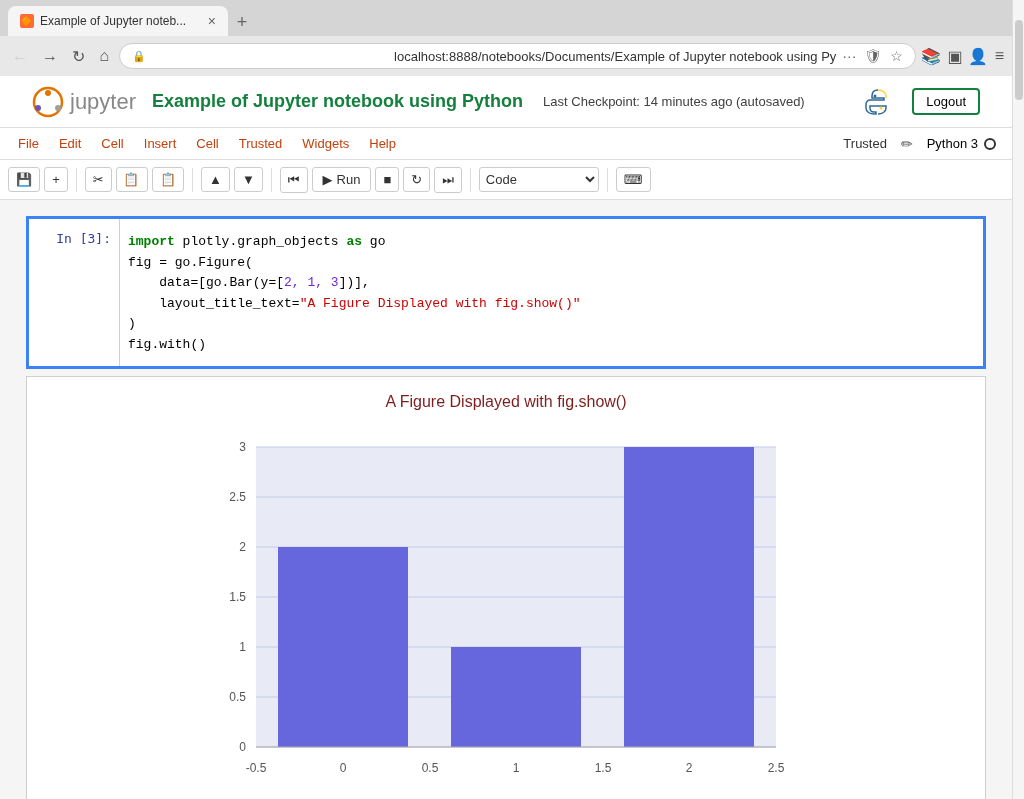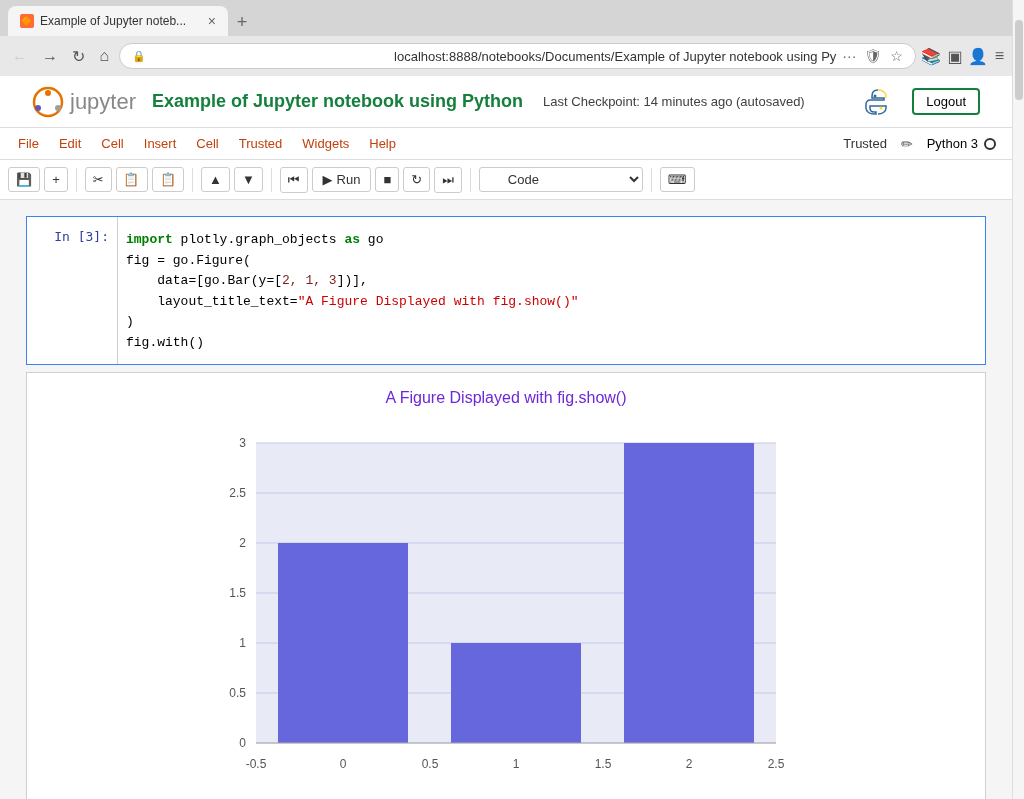--- a/index.html
+++ b/index.html
@@ -38,36 +38,36 @@
     .trusted-btn { font-size: 13px; color: #333; padding: 2px 8px; }
     .edit-icon { font-size: 14px; color: #555; padding: 2px 6px; }
     .kernel-info { display: flex; align-items: center; gap: 6px; font-size: 13px; padding: 2px 8px; }
     .kernel-circle { width: 12px; height: 12px; border: 2px solid #333; border-radius: 50%; }
 
     
     .toolbar { background: white; border-bottom: 1px solid #ddd; display: flex; align-items: center; padding: 4px 8px; gap: 4px; height: 40px; }
     .toolbar-btn { background: white; border: 1px solid #ccc; border-radius: 3px; padding: 4px 7px; cursor: pointer; font-size: 13px; color: #333; display: flex; align-items: center; }
     .toolbar-sep { width: 1px; background: #ddd; height: 24px; margin: 0 4px; }
     .run-btn { background: white; border: 1px solid #ccc; border-radius: 3px; padding: 4px 10px; cursor: pointer; font-size: 13px; color: #333; display: flex; align-items: center; gap: 4px; }
-    .cell-type-select { border: 1px solid #ccc; border-radius: 3px; padding: 3px 24px; font-size: 13px; color: #333; cursor: pointer; background: white; }
+    .cell-type-select { border: 1px solid #ccc; border-radius: 3px; padding: 3px 2px; font-size: 13px; color: #333; cursor: pointer; background: white; }
     .keyboard-icon { border: 1px solid #ccc; border-radius: 3px; padding: 4px 7px; font-size: 13px; color: #333; cursor: pointer; }
 
     
     .notebook-content { background: #f5f5f5; padding: 16px 0; overflow-y: auto; height: calc(799px - 36px - 40px - 52px - 32px - 40px); }
 
     .cell-container { max-width: 960px; margin: 0 auto; }
 
     
-    .code-cell { display: flex; background: white; border: 1px solid #3b82f6; margin-bottom: 8px; position: relative; }
+    .code-cell { display: flex; background: white; border: 3px solid #3b82f6; margin-bottom: 8px; position: relative; }
     .cell-label { padding: 12px 8px; font-size: 13px; color: #303f9f; white-space: nowrap; min-width: 90px; text-align: right; font-family: monospace; }
     .cell-code { flex: 1; padding: 12px 8px; font-family: monospace; font-size: 13px; line-height: 1.5; border-left: 1px solid #cfcfcf; }
 
     
     .output-cell { background: white; border: 1px solid #cfcfcf; margin-top: -1px; padding: 16px; }
-    .chart-title { text-align: center; color: #6d28d9; font-size: 16px; margin-bottom: 16px; }
+    .chart-title { text-align: center; color: #7f1d1d; font-size: 16px; margin-bottom: 16px; }
 
     
     .kw { color: #008000; font-weight: bold; }
 
     code { font-family: 'Courier New', monospace; font-size: 13px; }
 
     
     .chart-wrapper { display: flex; justify-content: center; }
     svg.chart { font-family: Arial, sans-serif; }
 
@@ -188,21 +188,21 @@
 
     <div class="notebook-content">
       <div class="cell-container">
 
         <div class="code-cell">
           <div class="cell-label">In [3]:</div>
           <div class="cell-code">
             <code>
               <span class="kw">import</span><span> plotly.graph_objects </span><span class="kw">as</span><span> go</span><br>
               <span>fig = go.Figure(</span><br>
-              <span>&nbsp;&nbsp;&nbsp;&nbsp;data=[go.Bar(y=[<span style="color:#7f1d1d">2, 1, 3</span>])],</span><br>
+              <span>&nbsp;&nbsp;&nbsp;&nbsp;data=[go.Bar(y=[<span style="color:#6d28d9">2, 1, 3</span>])],</span><br>
               <span>&nbsp;&nbsp;&nbsp;&nbsp;layout_title_text=<span style="color:#cc0000">"A Figure Displayed with fig.show()"</span></span><br>
               <span>)</span><br>
               <span>fig.with()</span>
             </code>
           </div>
         </div>
 
         <div class="output-cell">
           <div class="chart-title">A Figure Displayed with fig.show()</div>
           <div class="chart-wrapper">

